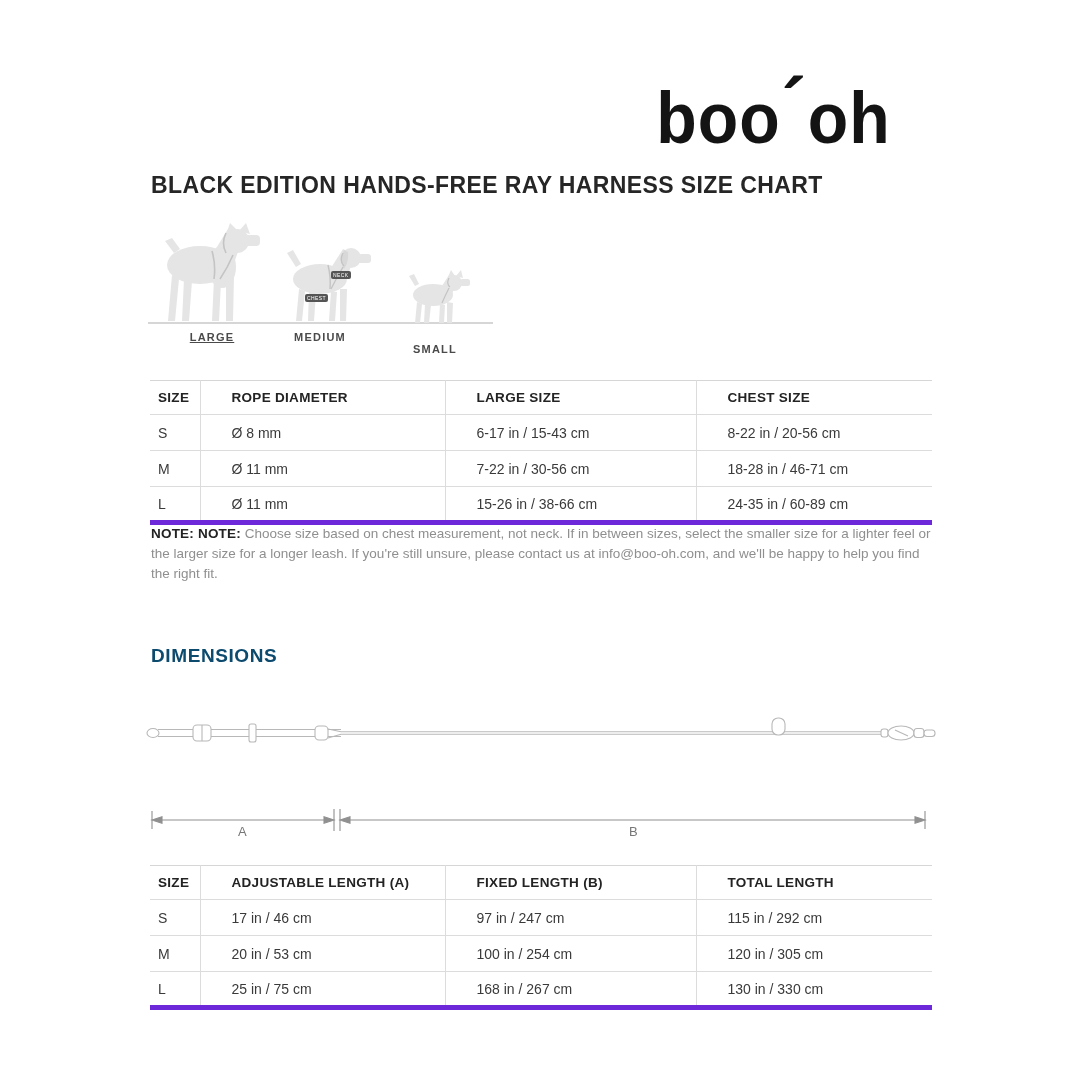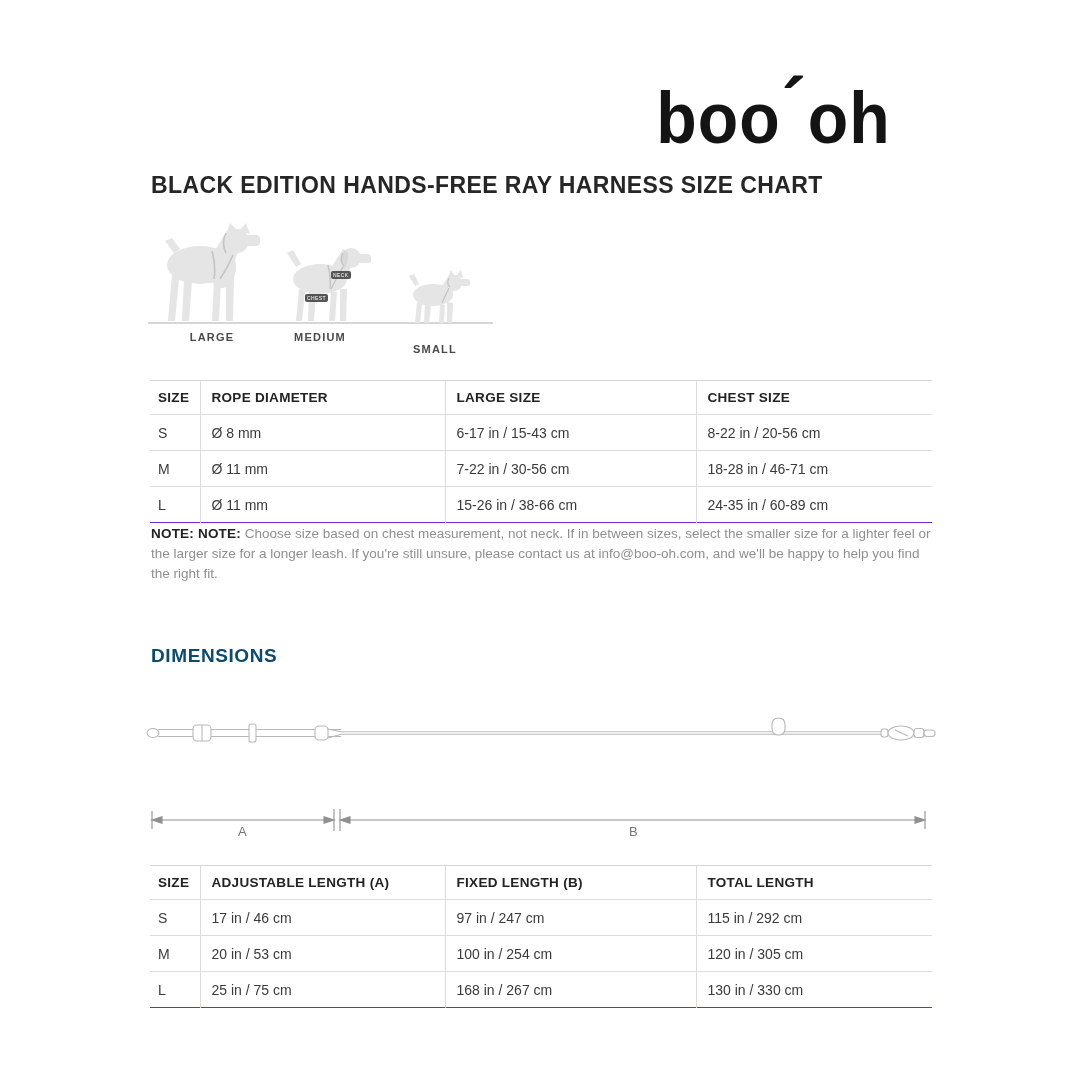--- a/index.html
+++ b/index.html
@@ -16,44 +16,44 @@
   
   .doc-title { position:absolute; left:151px; top:172px; font-size:23px; font-weight:700;
     letter-spacing:0.4px; color:#262626; }
   .section-heading { position:absolute; left:151px; top:645px; font-size:19px; font-weight:700;
     letter-spacing:0.6px; color:#0c4a6e; }
 
   
   .dogs-svg { position:absolute; left:145px; top:213px; }
   .dog-label { position:absolute; top:331px; width:104px; text-align:center;
     font-size:11px; font-weight:700; letter-spacing:1.2px; color:#4a4a4a; }
-  .dog-label.large  { left:160px; }
+  .dog-label.large  { left:160px;text-decoration:underline; }
   .dog-label.medium { left:268px; }
   .dog-label.small  { left:383px;margin-top:12px; }
   .harness-tag { position:absolute; background:#555; color:#fff; font-size:5px; line-height:6px;
     padding:1px 2px; border-radius:2px; letter-spacing:0.4px; }
   .tag-neck  { left:331px; top:271px; }
   .tag-chest { left:305px; top:294px; }
 
   
   table.spec { position:absolute; left:150px; width:782px; border-collapse:collapse; table-layout:fixed;
-    border-top:1px solid #d6d6d6; border-bottom:1px solid #6d28d9; }
+    border-top:1px solid #d6d6d6; border-bottom:5px solid #6d28d9; }
   table.spec.first  { top:380px; }
   table.spec.second { top:865px; }
   table.spec col.c1 { width:50px; }
   table.spec col.c2 { width:245px; }
   table.spec col.c3 { width:251px; }
   table.spec col.c4 { width:236px; }
   table.spec th, table.spec td { text-align:left; vertical-align:middle;
     border-top:1px solid #dcdcdc; white-space:nowrap; overflow:hidden; }
   table.spec th { height:34px; font-size:13.5px; font-weight:700; letter-spacing:0.3px;
     color:#232323; border-top:none; }
   table.spec td { height:36px; font-size:14px; color:#3a3a3a; }
   table.spec th:first-child, table.spec td:first-child { padding-left:8px; }
-  table.spec th + th, table.spec td + td { border-left:1px solid #dcdcdc; padding-left:11px; }
+  table.spec th + th, table.spec td + td { border-left:1px solid #dcdcdc; padding-left:31px; }
 
   
   .note { position:absolute; left:151px; top:524px; width:782px; font-size:13.5px;
     line-height:20px; color:#8f8f8f; }
   .note b { color:#232323; letter-spacing:0.2px; }
 
   
   .leash-svg { position:absolute; left:145px; top:706px; }
   .dim-svg   { position:absolute; left:145px; top:800px; }
   .dim-label { position:absolute; font-size:13px; color:#777; font-weight:400; letter-spacing:1px; }

